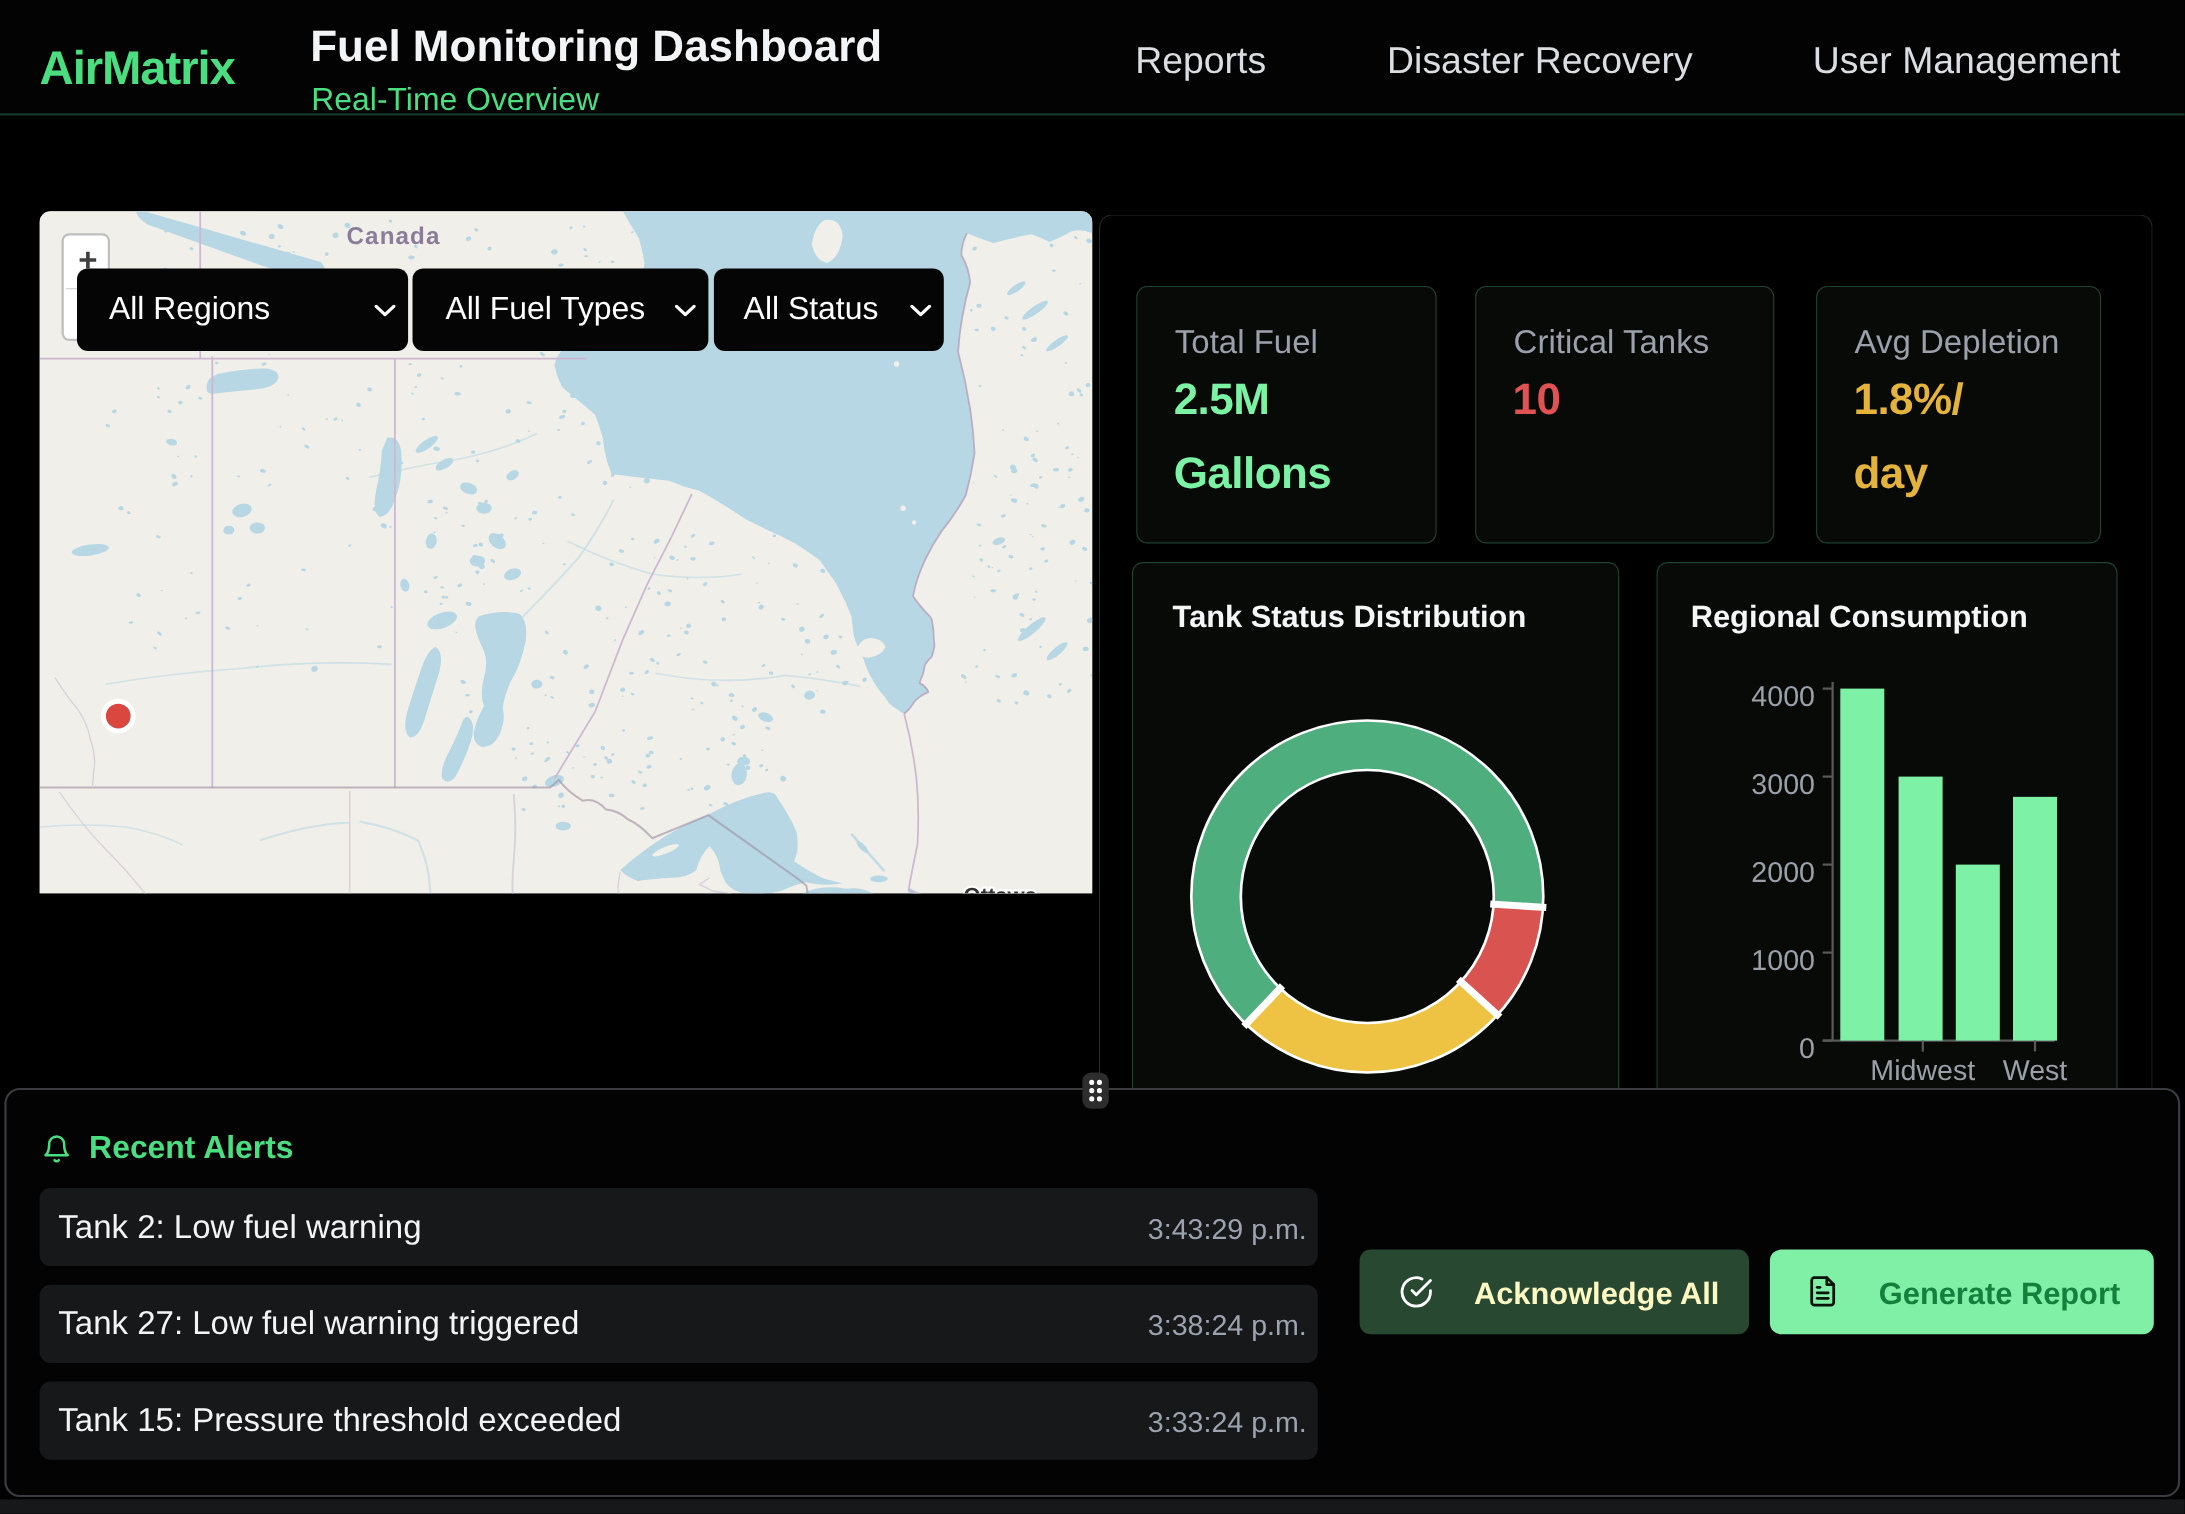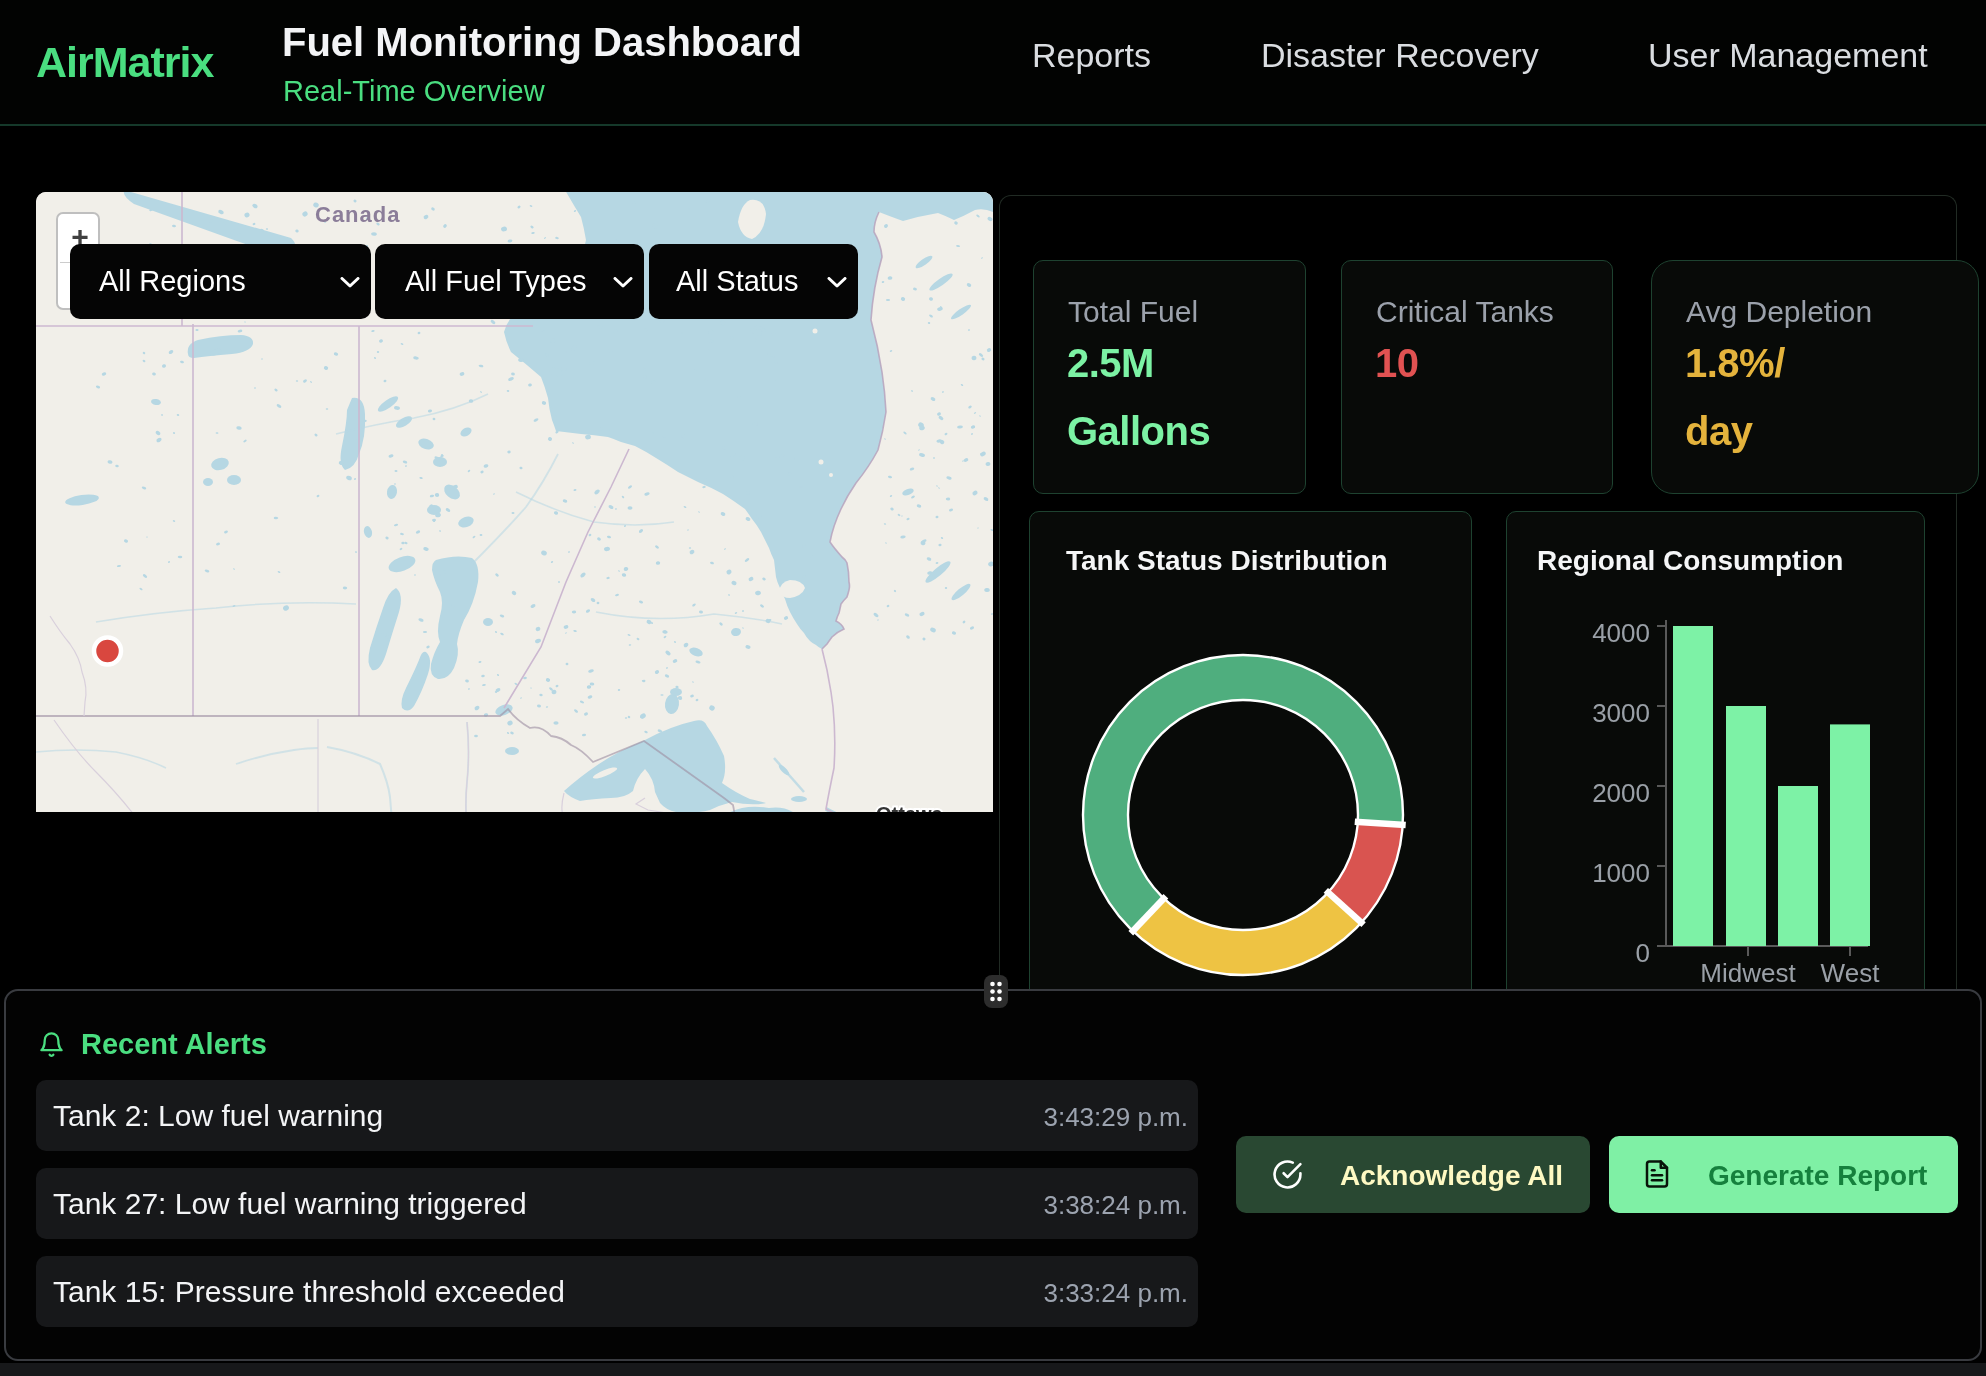--- a/index.html
+++ b/index.html
@@ -1,20 +1,20 @@
 <!DOCTYPE html>
 <html><head>
 <meta charset="utf-8">
 <style>
   * { margin:0; padding:0; box-sizing:border-box; }
   html,body { width:1986px; height:1376px; background:#000; overflow:hidden;
     font-family:"Liberation Sans", sans-serif; }
   .abs { position:absolute; }
   
-  #header { position:absolute; left:0; top:0; width:1986px; height:126px; background:#020302;
+  #header { position:absolute; left:0; top:0; width:1986px; height:105px; background:#020302;
     border-bottom:2px solid #15392a; }
   #logo { position:absolute; left:36px; top:38px; font-size:43px; font-weight:bold; color:#4ade80; letter-spacing:-1px; }
   #title { position:absolute; left:282px; top:20px; font-size:40px; font-weight:bold; color:#f3f4f6; }
   #subtitle { position:absolute; left:283px; top:75px; font-size:29px; color:#4ade80; }
   .nav { position:absolute; top:36px; font-size:34px; color:#dadde1; }
   
   #map { position:absolute; left:36px; top:192px; width:957px; height:620px;
     border-radius:10px 10px 0 0; overflow:hidden; background:#f1efe9; }
   #zoomctl { position:absolute; left:20px; top:20px; width:44px; height:98px; background:#fff;
     border:2px solid rgba(0,0,0,0.25); border-radius:7px; }
@@ -760,21 +760,21 @@
 
 <div id="rpanel">
   <div class="scard" style="left:33px; width:273px;">
     <div class="slabel">Total Fuel</div>
     <div class="sval" style="color:#7cf2a4;">2.5M<br>Gallons</div>
   </div>
   <div class="scard" style="left:341px; width:272px;">
     <div class="slabel">Critical Tanks</div>
     <div class="sval" style="color:#e15252;">10</div>
   </div>
-  <div class="scard" style="left:651px; width:328px;border-radius:22px;">
+  <div class="scard" style="left:651px; width:259px;">
     <div class="slabel">Avg Depletion</div>
     <div class="sval" style="color:#e4b33c;">1.8%/<br>day</div>
   </div>
   <div class="ccard" style="left:29px; width:443px;">
     <div class="ctitle" style="left:36px;">Tank Status Distribution</div>
     <svg width="419" height="479" viewBox="0 0 419 479" style="position:absolute;left:0;top:0;">
 <path d="M102.9,419.1 A160,160 0 1 1 372.7,312.8 L327.8,310.0 A115,115 0 1 0 133.8,386.4 Z" fill="#4fae7e"></path>
 <path d="M372.7,312.8 A160,160 0 0 1 331.3,410.7 L298.1,380.4 A115,115 0 0 0 327.8,310.0 Z" fill="#d95450"></path>
 <path d="M331.3,410.7 A160,160 0 0 1 102.9,419.1 L133.8,386.4 A115,115 0 0 0 298.1,380.4 Z" fill="#eec343"></path>
 <line x1="324.8" y1="309.8" x2="375.7" y2="313.0" stroke="#fff" stroke-width="6.5"></line>

